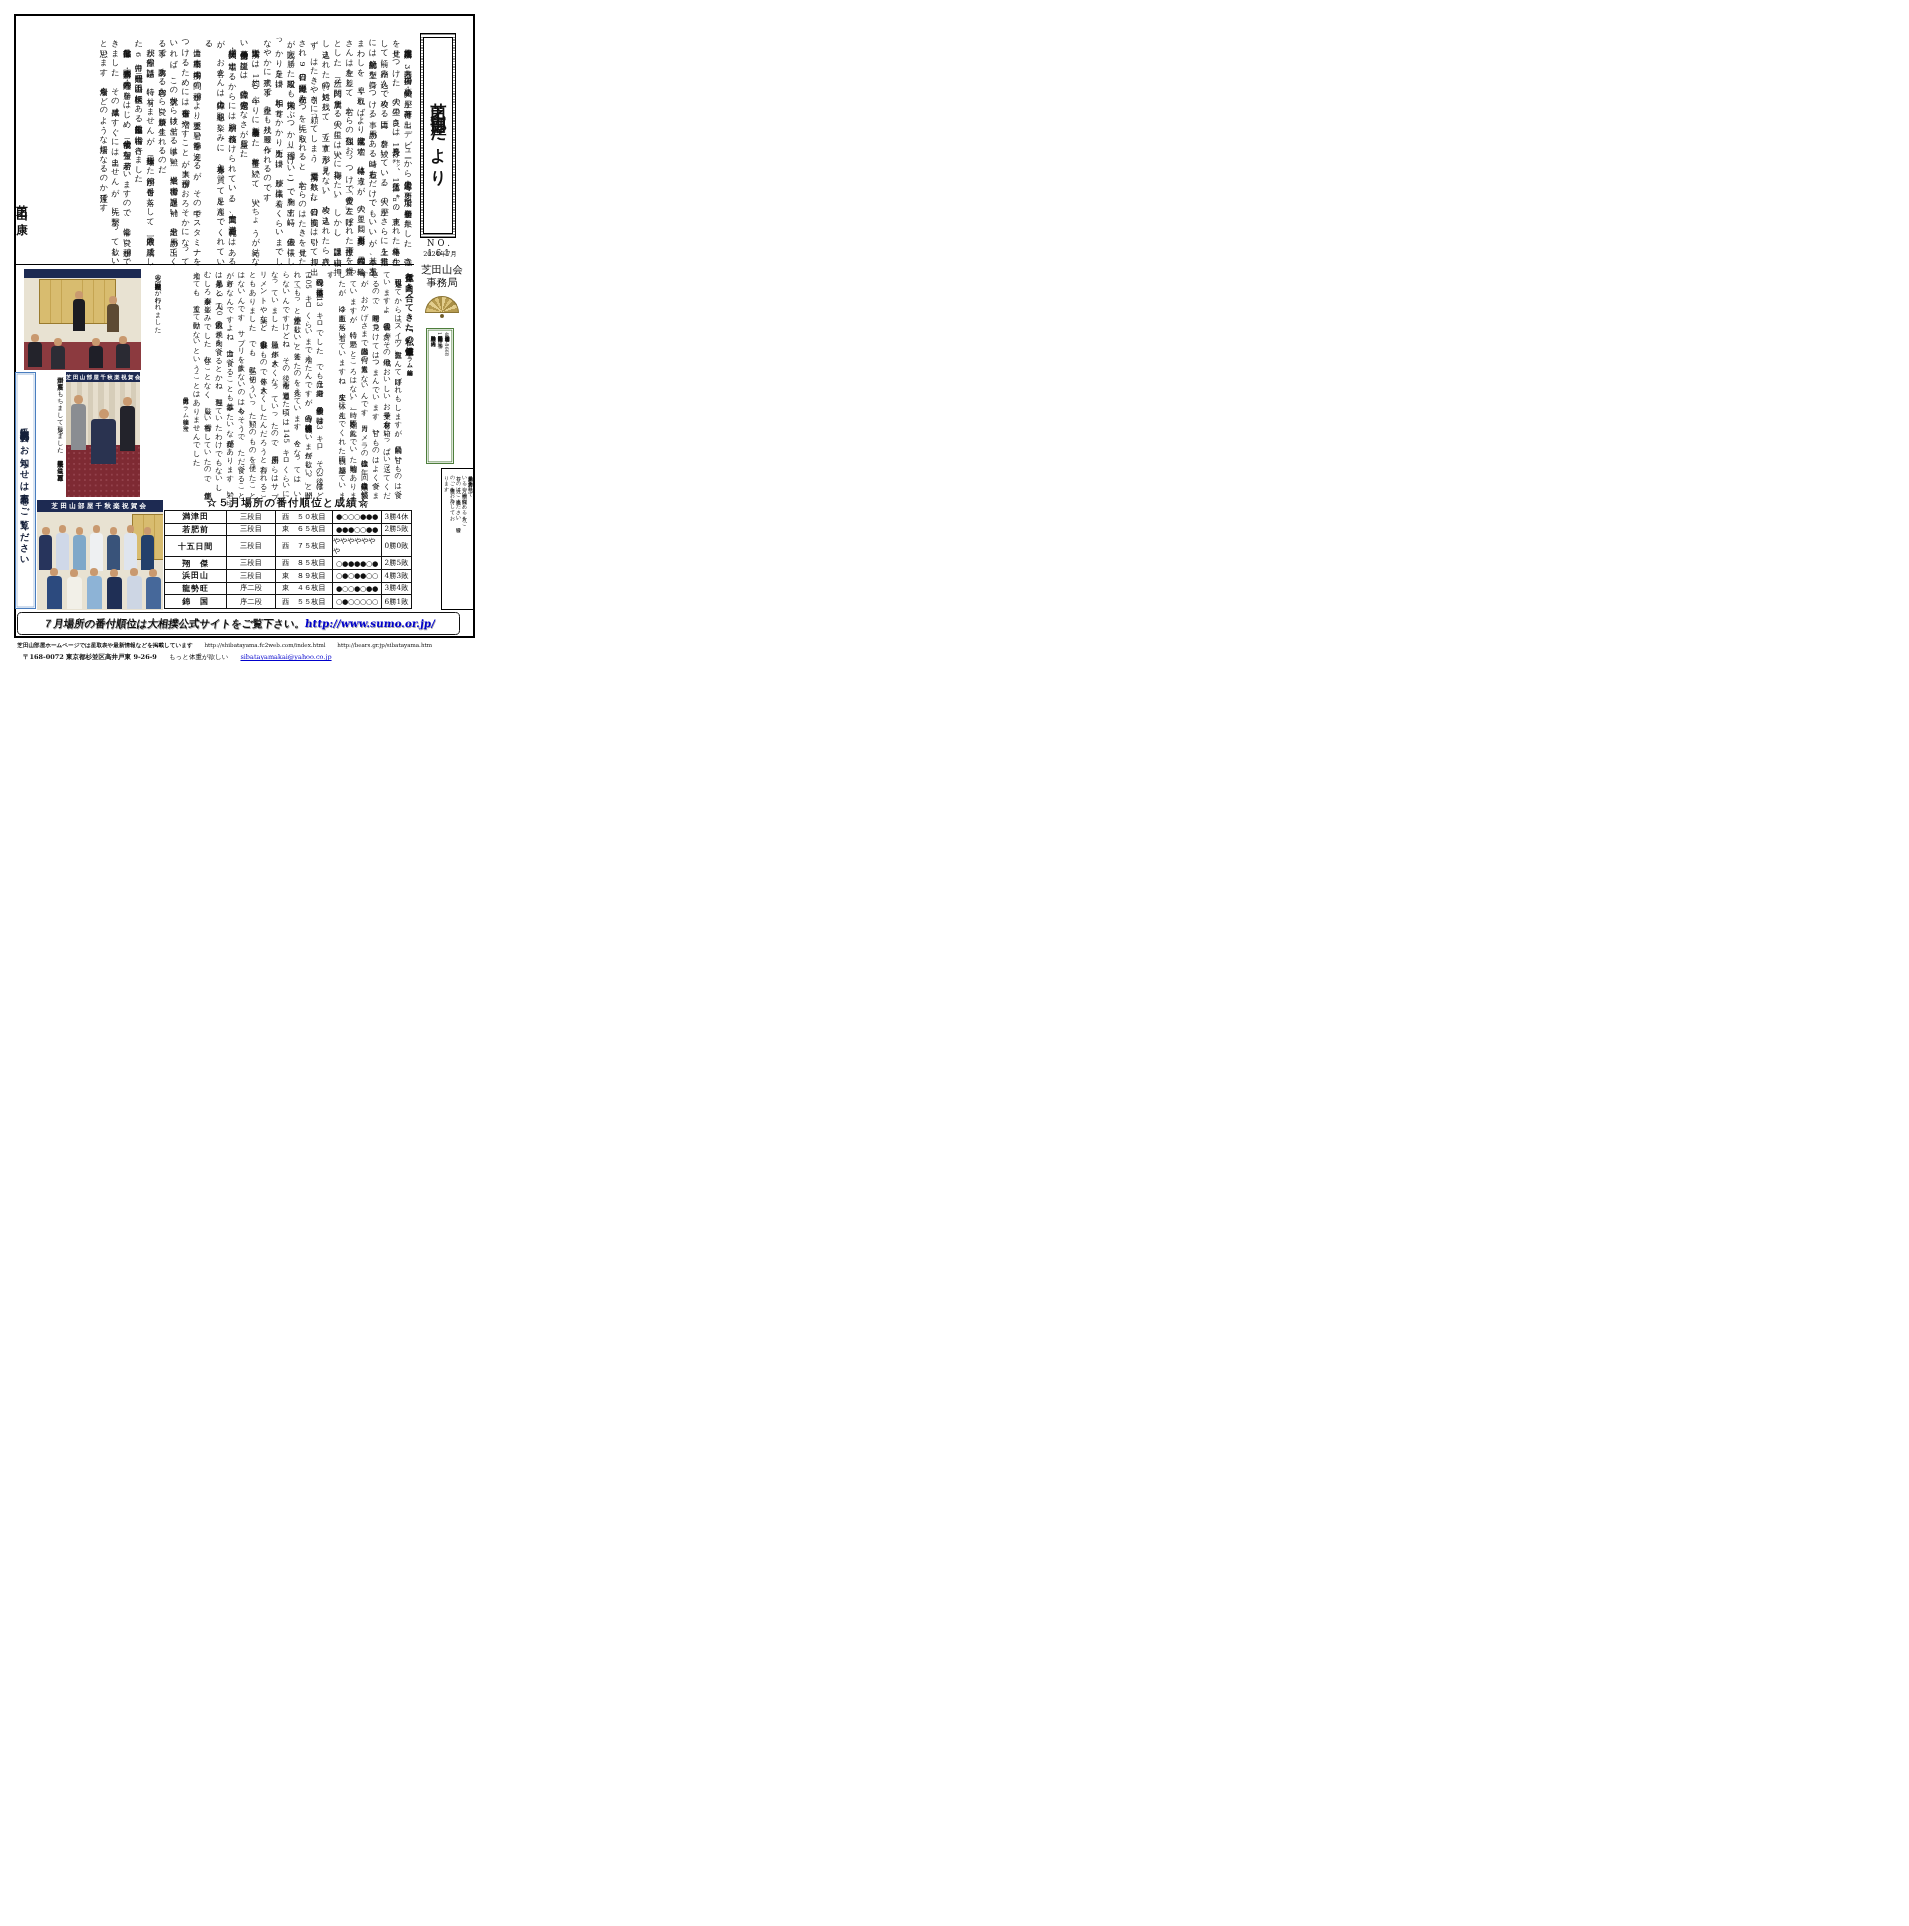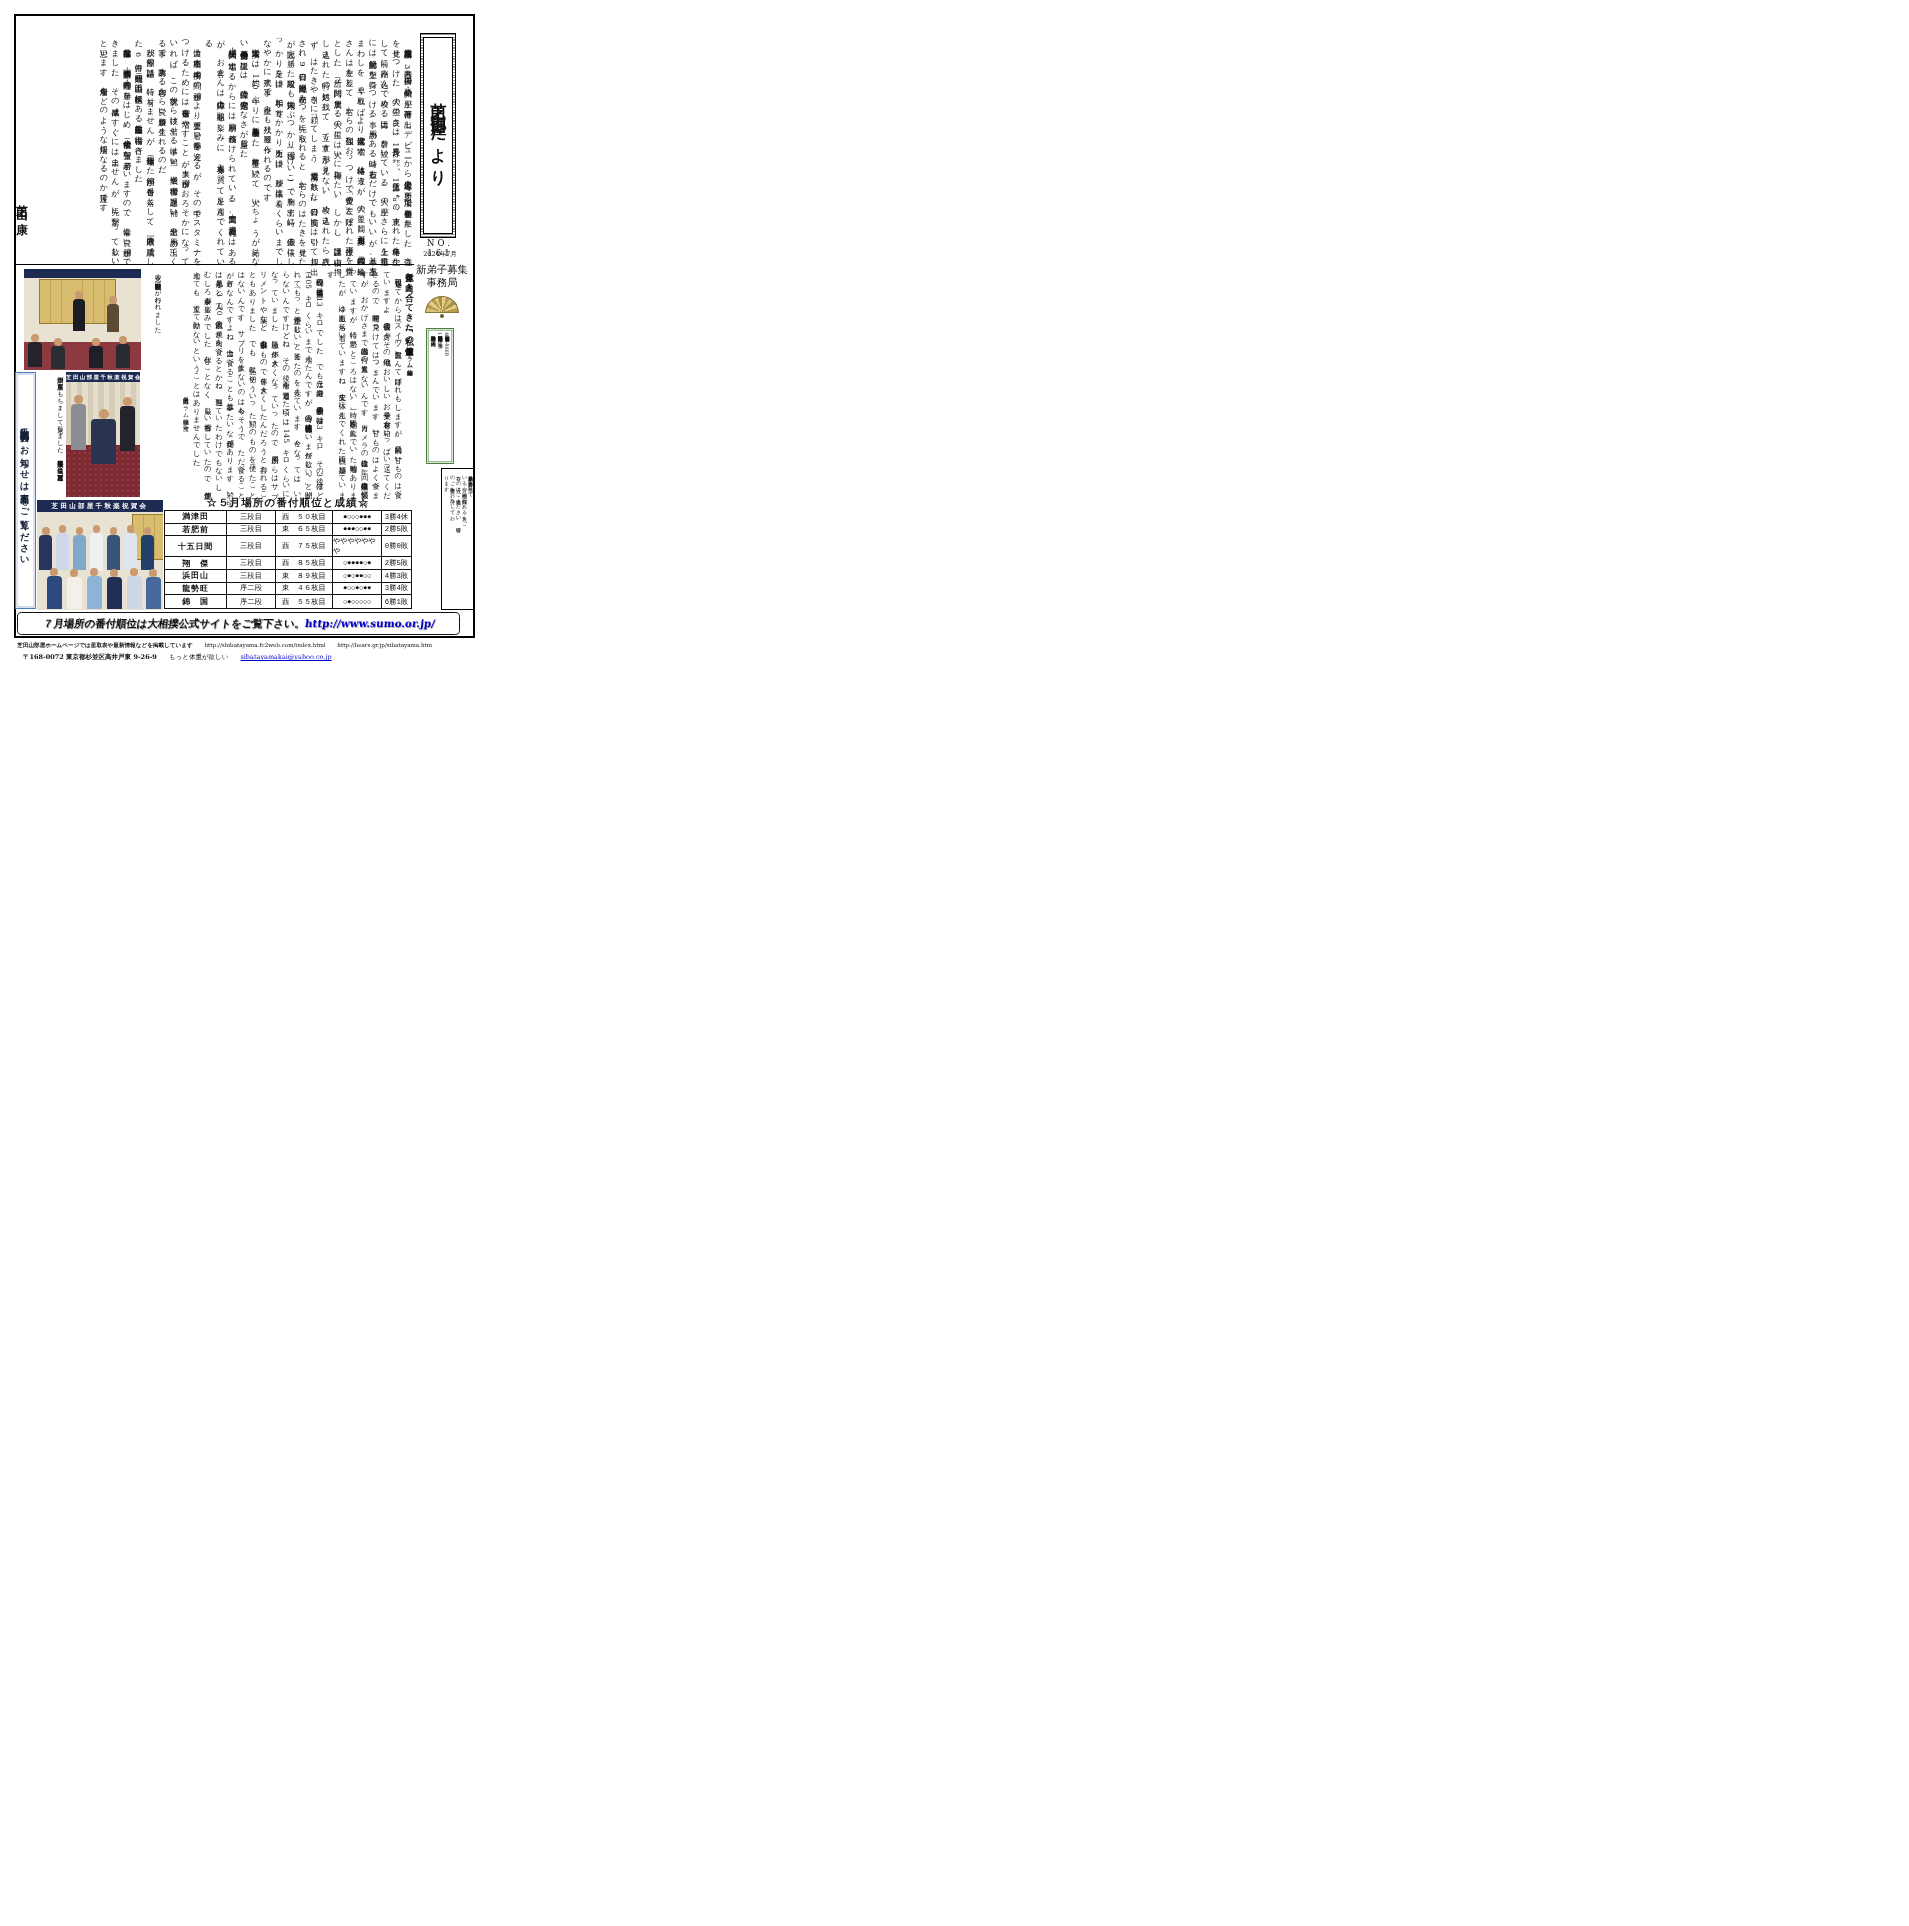--- a/index.html
+++ b/index.html
@@ -87,21 +87,21 @@
   .person .body { border-radius:3.9px 3.9px 0 0; margin-top:0.4px; }
   .mic { position:absolute; width:0.8px; background:#222; }
 
   
   .table-title { position:absolute; left:164px; top:496px; width:248px; text-align:center;
     font-size:10.4px; font-weight:bold; letter-spacing:1.2px; }
   .rtable { position:absolute; left:164px; top:510px; width:248px; height:99px;
     border:1.5px solid #111; display:grid;
     grid-template-columns:62px 49px 57px 49px 1fr; grid-auto-rows:1fr; }
   .rtable .cell { border-bottom:0.8px solid #111; border-right:0.8px solid #111;
-    display:flex; align-items:center; justify-content:center; font-size:7.3px;font-family:Liberation Mono, monospace; }
+    display:flex; align-items:center; justify-content:center; font-size:7.3px; }
   .rtable .cell.last-col { border-right:none; }
   .rtable .cell.last-row { border-bottom:none; }
   .rtable .name { font-weight:bold; font-size:8px; letter-spacing:0.8px; }
   .rtable .stars { font-size:7.3px; letter-spacing:-0.4px; }
 
   
   .bottom-banner { position:absolute; left:17.3px; top:612px; width:443px; height:23px;
     border:1.2px solid #111; border-radius:4.6px; display:flex; align-items:center; justify-content:center; background:#fff; }
   .bottom-banner .txt { font-size:10.4px; font-weight:bold; transform:skewX(-8deg);
     text-shadow:0.8px 0.8px 0 rgba(60,60,60,0.45); white-space:nowrap; }
@@ -120,21 +120,21 @@
   <div class="frame"></div>
 
   <div class="masthead">
     <div class="masthead-inner">
       <div class="masthead-title">芝田山部屋だより</div>
     </div>
   </div>
   <div class="issue-no">NO. 161</div>
   <div class="issue-date">2024年7月</div>
   <div class="office">
-    <div>新弟子募集</div>
+    <div>芝田山会</div>
     <div>事務局</div>
   </div>
   <div class="fan">
     <div class="leafs"></div>
     <div class="pivot"></div>
   </div>
 
   <div class="article">
     <p>大相撲夏場所は、幕内3場所目の新小結・大の里が幕下付け出しデビューから史上最速の所要7場所で初優勝を果たした。強さを見せつけた。大の里の良さは、身長192㌢、体重181㌔の恵まれた体格を生かして前に踏み込んで攻める圧力は、群を抜いている。大の里がさらに上を目指すには絶対的な型を身につける事。馬力がある時は右差しだけでもいいが、基本、左上手まわしを、早く取ればより安定感は増す。体格は違うが、大の里と同じ石川県出身で、元横綱の輪島さんは左を差して、右からの強烈なおっつけで「黄金の左」と呼ばれた下手投げを得意とした。二所ノ関一門に所属する大の里には大いに期待したい。しかし、課題は山積、押し込まれた時の対処、残して、立て直す形が見えない。攻め込まれたら残さず、はたきや引きに頼ってしまう。夏場所で敗れた2日目の高安には引いて押し出され、9日目の平戸海戦は左前みつを先に取られると、右からのはたきを見せたが完敗。勝った取組でも大栄翔にぶつかり稽古(げいこ)で胸を出す時に、土俵の俵にしっかり足を掛け、相手に寄りかかり圧力を掛け、膝が土俵に着くくらいまでしなやかに残す事で、重みも残り腰も作られるのです。</p>
     <p>大阪場所では、約110年ぶりに新入幕優勝した、尊富士に続いて、大いちょうが結えない幕内優勝力士の誕生には、上位陣の安定感のなさが露呈した。</p>

